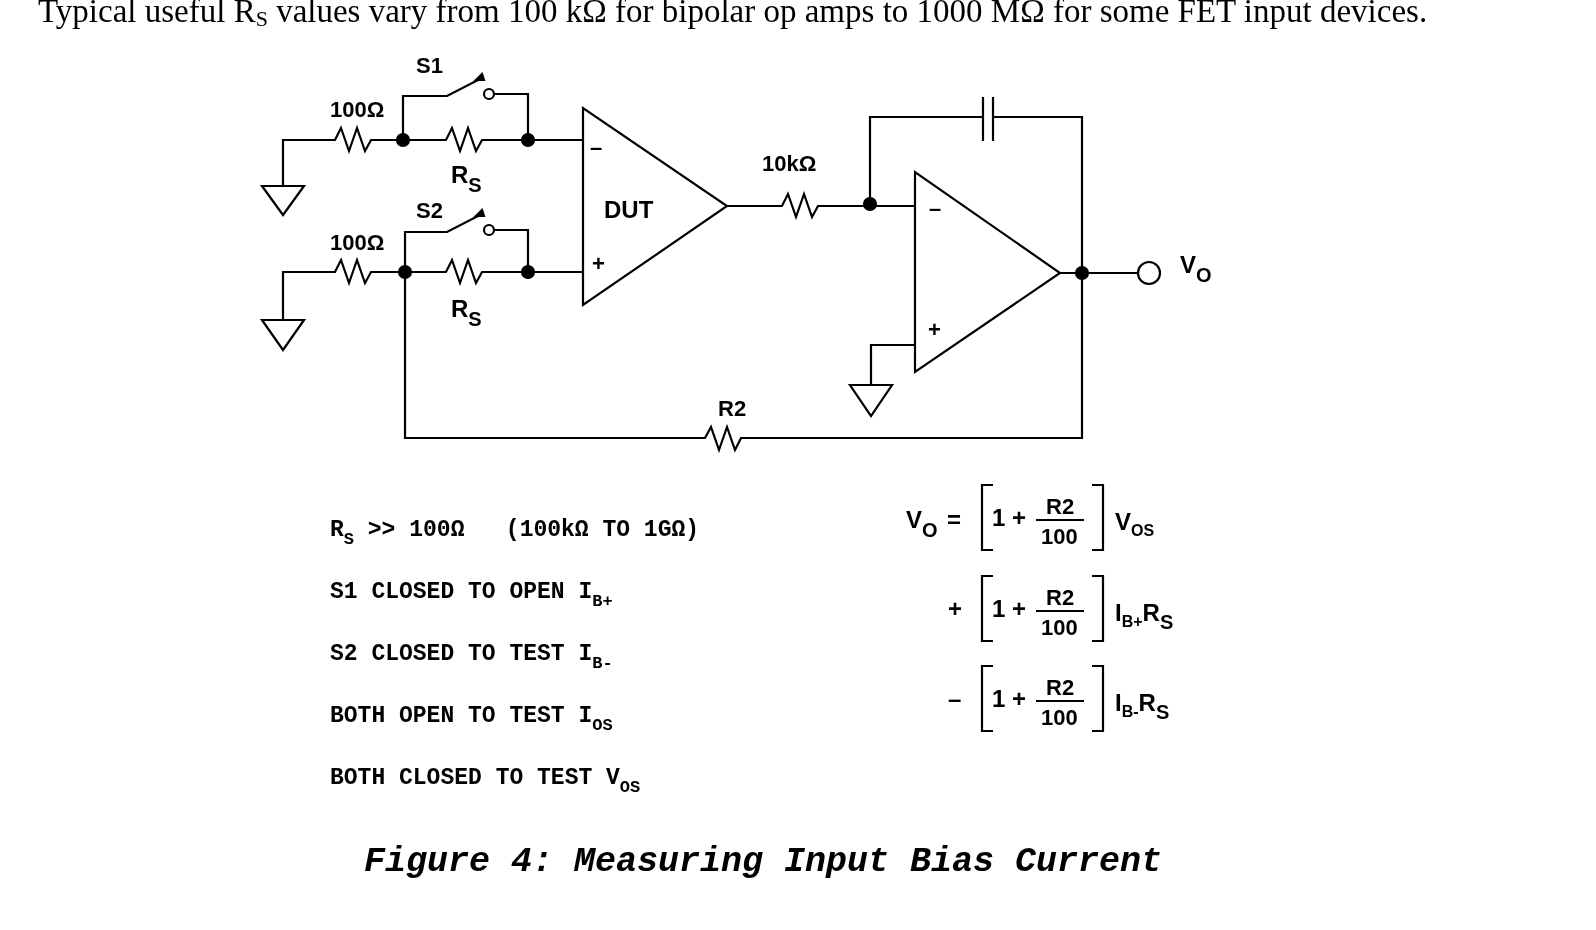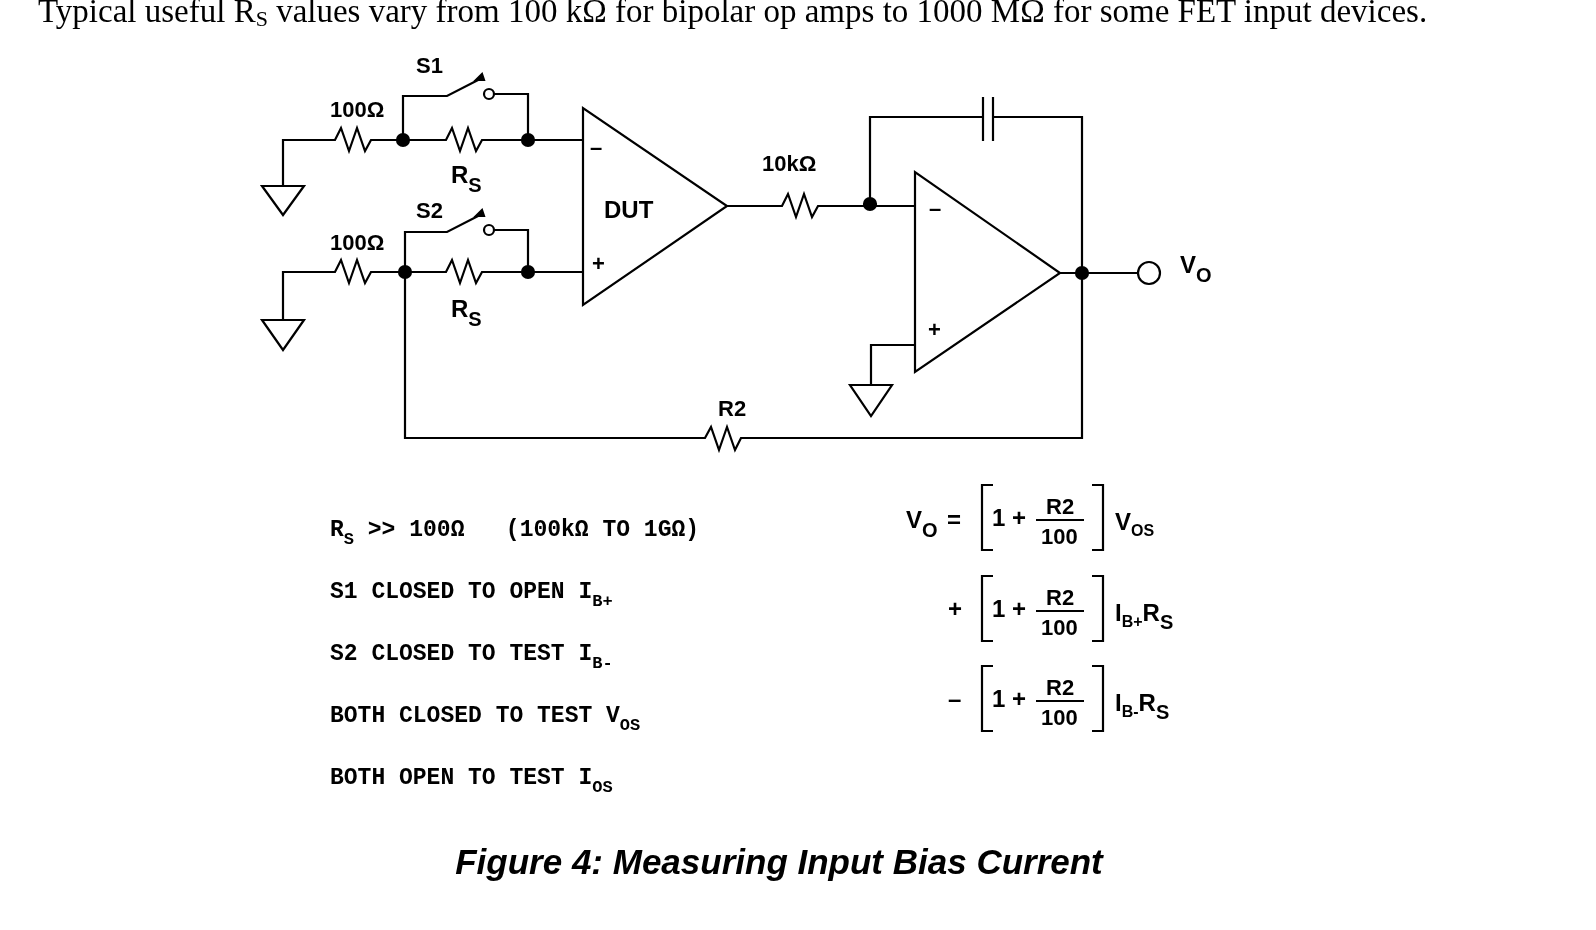--- a/index.html
+++ b/index.html
@@ -11,22 +11,22 @@
     .intro sub { font-size: 22px; vertical-align: -4px; line-height: 0; }
     svg#schematic { position: absolute; left: 0; top: 0; }
     svg text { font-family: "Liberation Sans", sans-serif; font-weight: bold; fill: #000; }
     .notes {
       position: absolute; left: 330px; top: 510px;
       font-family: Liberation Mono, monospace; font-weight: bold; font-size: 23px;
     }
     .notes .line { height: 62px; line-height: 40px; white-space: pre; }
     .notes sub { font-size: 17px; vertical-align: -8px; line-height: 0; }
     .caption {
-      position: absolute; left: 16px; top: 842px; width: 1526px; text-align: center;
-      font-family: Liberation Sans, sans-serif; font-weight: bold; font-style: italic; font-size: 35px;
+      position: absolute; left: 0; top: 842px; width: 1526px; text-align: center;
+      font-family: Liberation Mono, monospace; font-weight: bold; font-style: italic; font-size: 35px;
     }
   </style>
 </head>
 <body>
 
 <div class="intro"><span>Typical useful R</span><sub>S</sub><span> values vary from 100 kΩ for bipolar op amps to 1000 MΩ for some FET input devices.</span></div>
 
 <svg id="schematic" width="1596" height="930" fill="none" stroke="#000" stroke-width="2.2">
 
   <g>
@@ -149,17 +149,17 @@
         <text x="1041" y="725" font-size="22" stroke="none">100</text>
         <text x="1115" y="711" font-size="24" stroke="none"><tspan>I</tspan><tspan dy="6" font-size="16">B-</tspan><tspan dy="-6" font-size="24">R</tspan><tspan dy="8" font-size="20">S</tspan></text>
       </g>
     </g>
 </svg>
 
 <div class="notes">
   <div class="line"><span>R</span><sub>S</sub><span> &gt;&gt; 100Ω   (100kΩ TO 1GΩ)</span></div>
   <div class="line"><span>S1 CLOSED TO OPEN I</span><sub>B+</sub><span></span></div>
   <div class="line"><span>S2 CLOSED TO TEST I</span><sub>B-</sub><span></span></div>
+  <div class="line"><span>BOTH OPEN TO TEST I</span><sub>OS</sub><span></span></div>
   <div class="line"><span>BOTH CLOSED TO TEST V</span><sub>OS</sub><span></span></div>
-  <div class="line"><span>BOTH OPEN TO TEST I</span><sub>OS</sub><span></span></div>
 </div>
 
 <div class="caption">Figure 4: Measuring Input Bias Current</div>
 
 </body></html>

